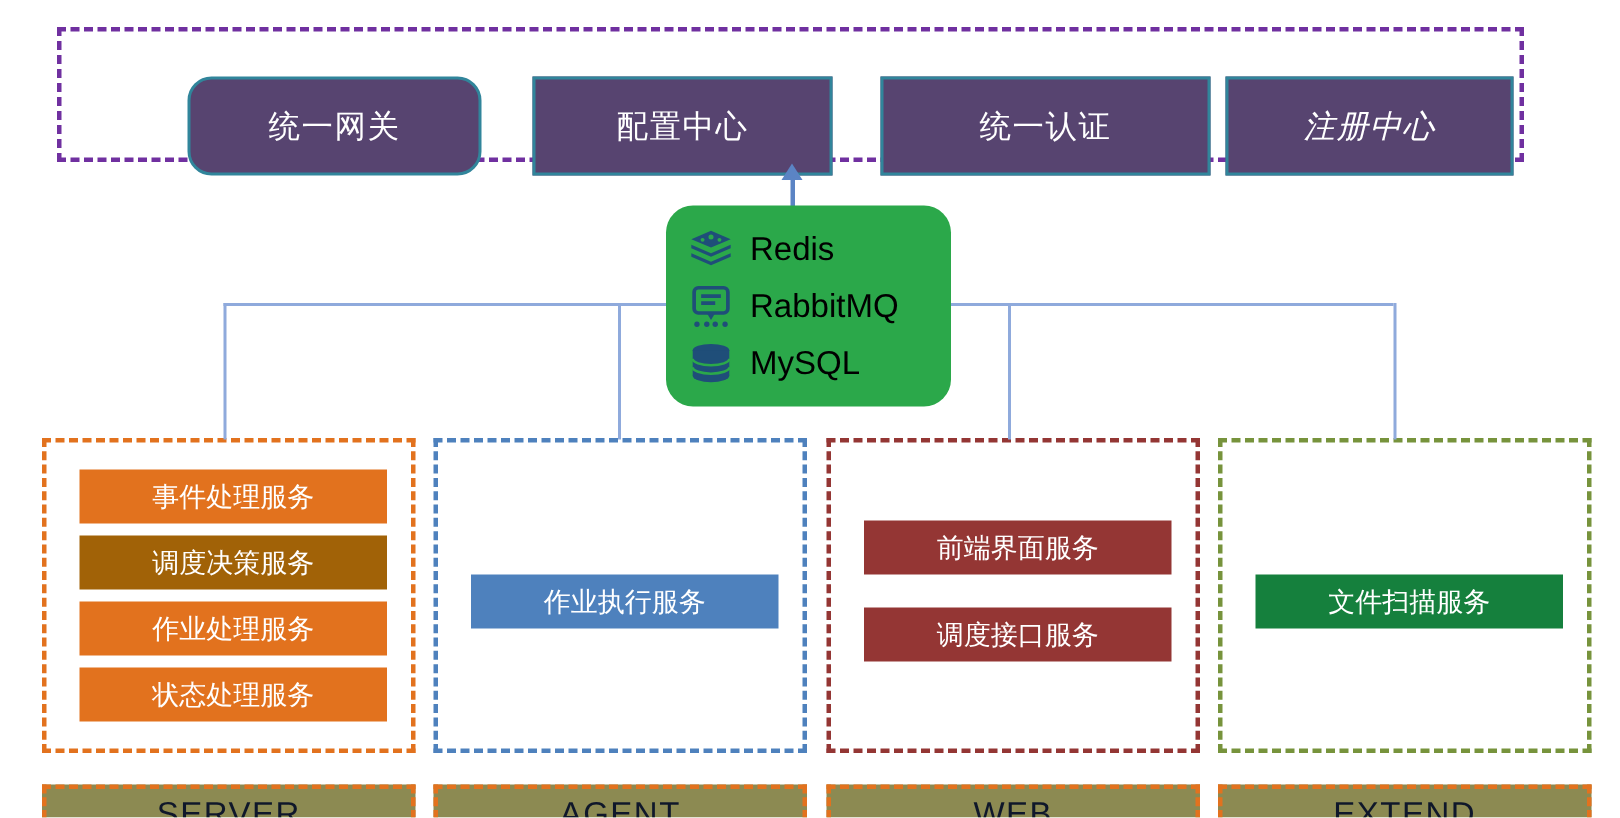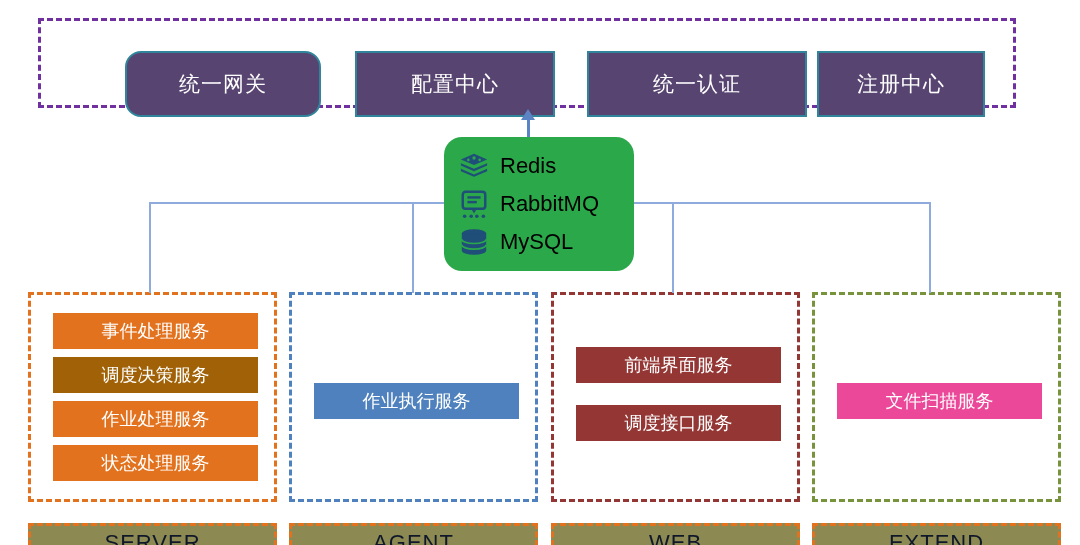--- a/index.html
+++ b/index.html
@@ -38,21 +38,21 @@
     display: flex;
     align-items: center;
     justify-content: center;
     color: #ffffff;
     font-size: 21px;
     letter-spacing: 1px;
   }
   #platform-box-0 { left: 84px;  width: 196px; border-radius: 16px; }
   #platform-box-1 { left: 314px; width: 200px; }
   #platform-box-2 { left: 546px; width: 220px; }
-  #platform-box-3 { left: 776px; width: 168px; }
+  #platform-box-3 { left: 776px; width: 192px; font-style: italic; }
 
   
   #middleware-card {
     position: absolute;
     left: 444px;
     top: 137px;
     width: 190px;
     height: 134px;
     background: #2BA84A;
     border-radius: 18px;
@@ -217,21 +217,21 @@
   <div class="group" id="group-2">
     <div class="svc" style="top:52px;  background:#943634;">
       <span>前端界面服务</span>
     </div>
     <div class="svc" style="top:110px; background:#943634;">
       <span>调度接口服务</span>
     </div>
   </div>
 
   <div class="group" id="group-3">
-    <div class="svc" style="top:88px; background:#ec4899;">
+    <div class="svc" style="top:88px; background:#15803d;">
       <span>文件扫描服务</span>
     </div>
   </div>
 
   <div class="group-label" id="group-label-0">
     <span>SERVER</span>
   </div>
   <div class="group-label" id="group-label-1">
     <span>AGENT</span>
   </div>

